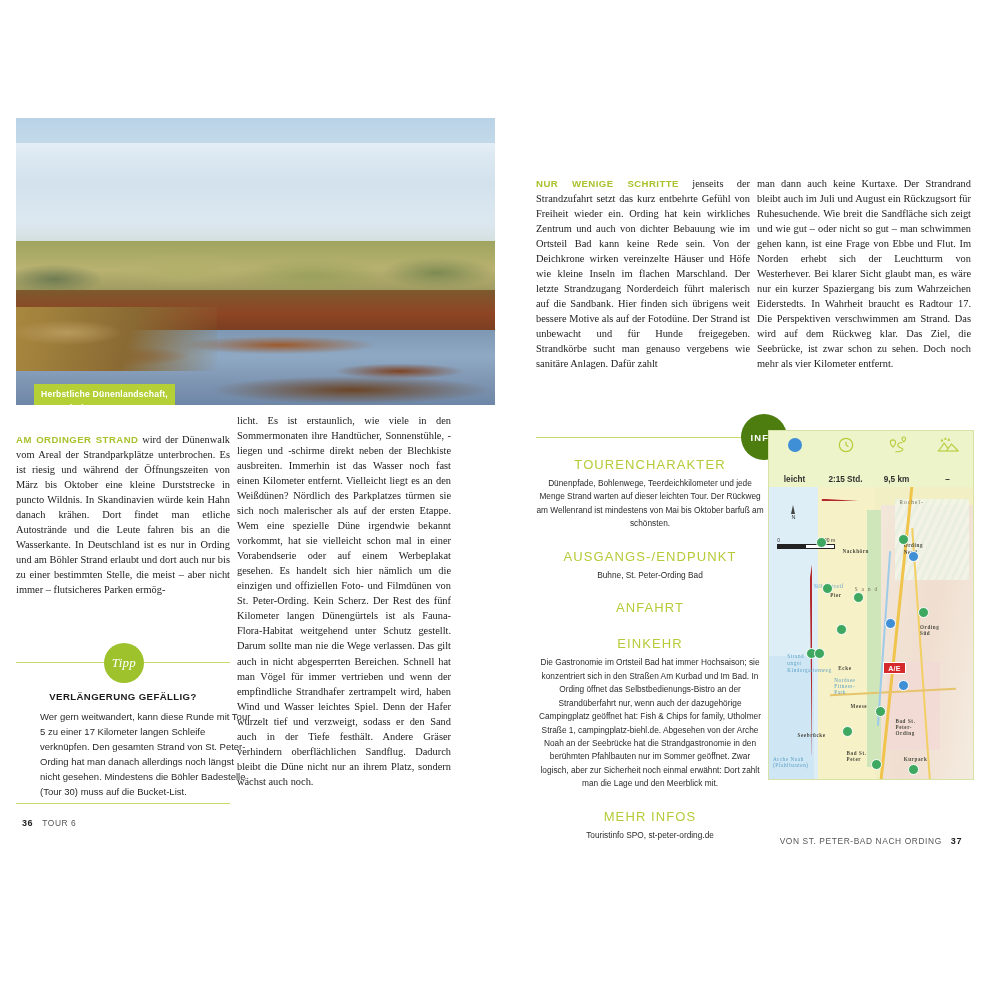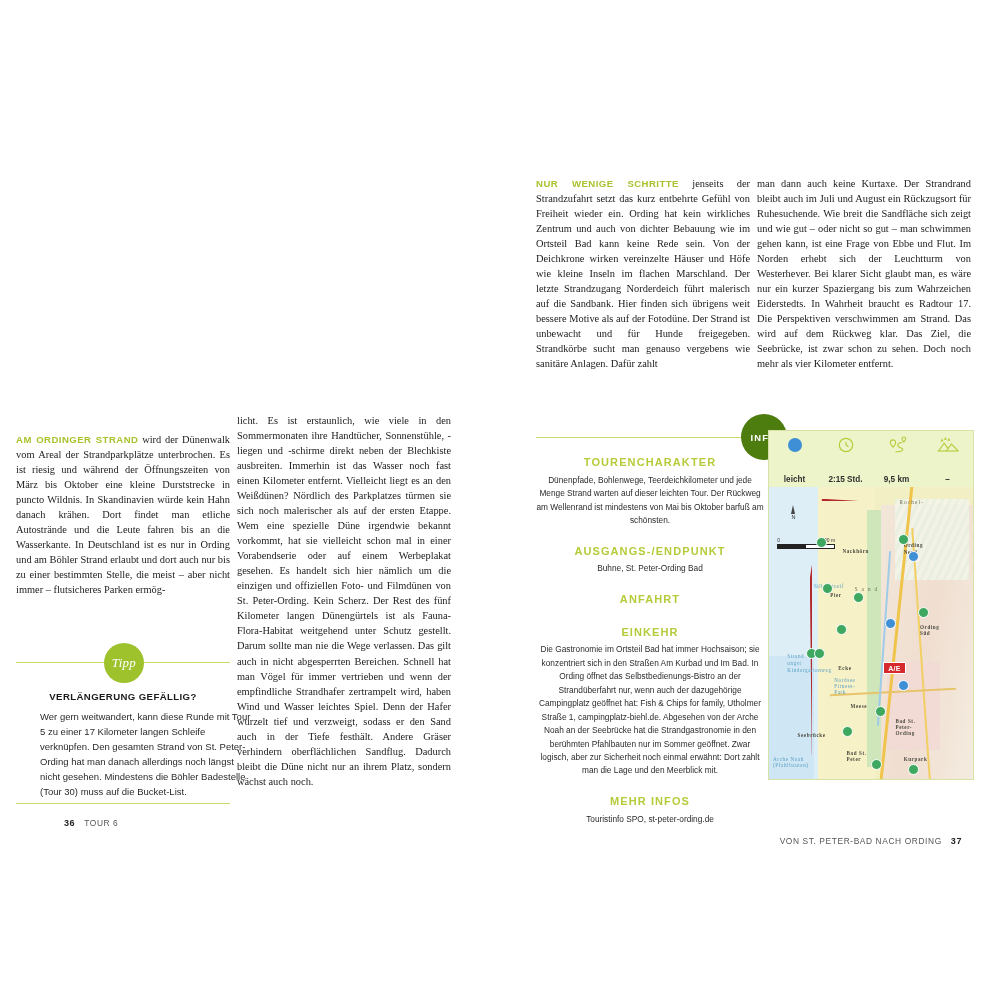--- a/index.html
+++ b/index.html
@@ -95,21 +95,21 @@
     position:absolute;left:0;top:66px;width:214px;
     font-size:9.5px;line-height:1.58;color:#2a2a2a;margin-left:24px;
   }
   .tipp-rule-bottom{position:absolute;left:0;top:160px;width:214px;height:1px;background:#c8d96a;}
 
   
   .footer-left{
     position:absolute;left:22px;top:818px;
     font-size:8.4px;letter-spacing:.6px;color:#555;
   }
-  .footer-left b{color:#222;font-size:9px;margin-right:9px;margin-left:42px;}
+  .footer-left b{color:#222;font-size:9px;margin-right:9px;}
   .footer-right{
     position:absolute;right:22px;top:818px;
     font-size:8.4px;letter-spacing:.6px;color:#555;text-align:right;margin-top:18px;
   }
   .footer-right b{color:#222;font-size:9px;margin-left:9px;}
 
   
   .col-r1{left:536px;top:176px;width:214px;}
   .col-r2{left:757px;top:176px;width:214px;}
 
@@ -119,21 +119,21 @@
   .info-badge{
     position:absolute;left:213px;top:10px;width:46px;height:46px;border-radius:50%;
     background:#4d7c0f;color:#ffffff;display:flex;align-items:center;justify-content:center;
     font-size:9.4px;font-weight:bold;letter-spacing:1.1px;
   }
   .info-col{
     position:absolute;left:8px;top:50px;width:228px;
     text-align:center;font-size:8.3px;line-height:1.62;color:#2b2b2b;
   }
   .info-h{
-    color:#b7cb3a;font-weight:bold;font-size:11px;letter-spacing:1.1px;
+    color:#b7cb3a;font-weight:normal;font-size:13px;letter-spacing:1.1px;
     margin:15px 0 2px 0;
   }
   .info-h:first-child{margin-top:0;}
   .info-p{margin:0 0 0 0;}
 
   
   .map-card{
     position:absolute;left:240px;top:26px;width:204px;height:348px;
     background:#eef4c9;border:1px solid #d7e2a6;overflow:hidden;
   }
@@ -188,20 +188,31 @@
   .scalebar .bar{height:3px;background:linear-gradient(to right,#222 0 50%,#fff 50% 100%);border:.5px solid #222;margin-top:1px;}
   .scalebar .ends{display:flex;justify-content:space-between;}
 </style>
 </head>
 <body>
 
 <div class="spread">
 
   <div class="page-left">
 
+    <div class="photo">
+      <div class="photo-sky"></div>
+      <div class="photo-dunes"></div>
+      <div class="photo-marsh"></div>
+      <div class="photo-water"></div>
+      <div class="photo-grass-l"></div>
+      <div class="caption">
+        <span>Herbstliche Dünenlandschaft,</span>
+        <span>vom Wind geprägt</span>
+      </div>
+    </div>
 
     <div class="col col-l1">
       <p><span class="lead">AM ORDINGER STRAND</span><span> wird der Dünenwalk vom Areal der Strandparkplätze unterbrochen. Es ist riesig und während der Öffnungszeiten von März bis Oktober eine kleine Durststrecke in puncto Wildnis. In Skandinavien würde kein Hahn danach krähen. Dort findet man etliche Autostrände und die Leute fahren bis an die Wasserkante. In Deutschland ist es nur in Ording und am Böhler Strand erlaubt und dort auch nur bis zu einer bestimmten Stelle, die meist – aber nicht immer – flutsicheres Parken ermög-</span></p>
     </div>
 
     <div class="col col-l2">
       <p>licht. Es ist erstaunlich, wie viele in den Sommermonaten ihre Handtücher, Sonnenstühle, -liegen und -schirme direkt neben der Blechkiste ausbreiten. Immerhin ist das Wasser noch fast einen Kilometer entfernt. Vielleicht liegt es an den Weißdünen? Nördlich des Parkplatzes türmen sie sich noch malerischer als auf der ersten Etappe. Wem eine spezielle Düne irgendwie bekannt vorkommt, hat sie vielleicht schon mal in einer Vorabendserie oder auf einem Werbeplakat gesehen. Es handelt sich hier nämlich um die einzigen und offiziellen Foto- und Filmdünen von St. Peter-Ording. Kein Scherz. Der Rest des fünf Kilometer langen Dünengürtels ist als Fauna-Flora-Habitat weitgehend unter Schutz gestellt. Darum sollte man nie die Wege verlassen. Das gilt auch in nicht abgesperrten Bereichen. Schnell hat man Vögel für immer vertrieben und wenn der empfindliche Strandhafer zertrampelt wird, haben Wind und Wasser leichtes Spiel. Denn der Hafer wurzelt tief und verzweigt, sodass er den Sand auch in der Tiefe festhält. Andere Gräser verhindern oberflächlichen Sandflug. Dadurch bleibt die Düne nicht nur an ihrem Platz, sondern wächst auch noch.</p>
     </div>
 
     <div class="tipp">

